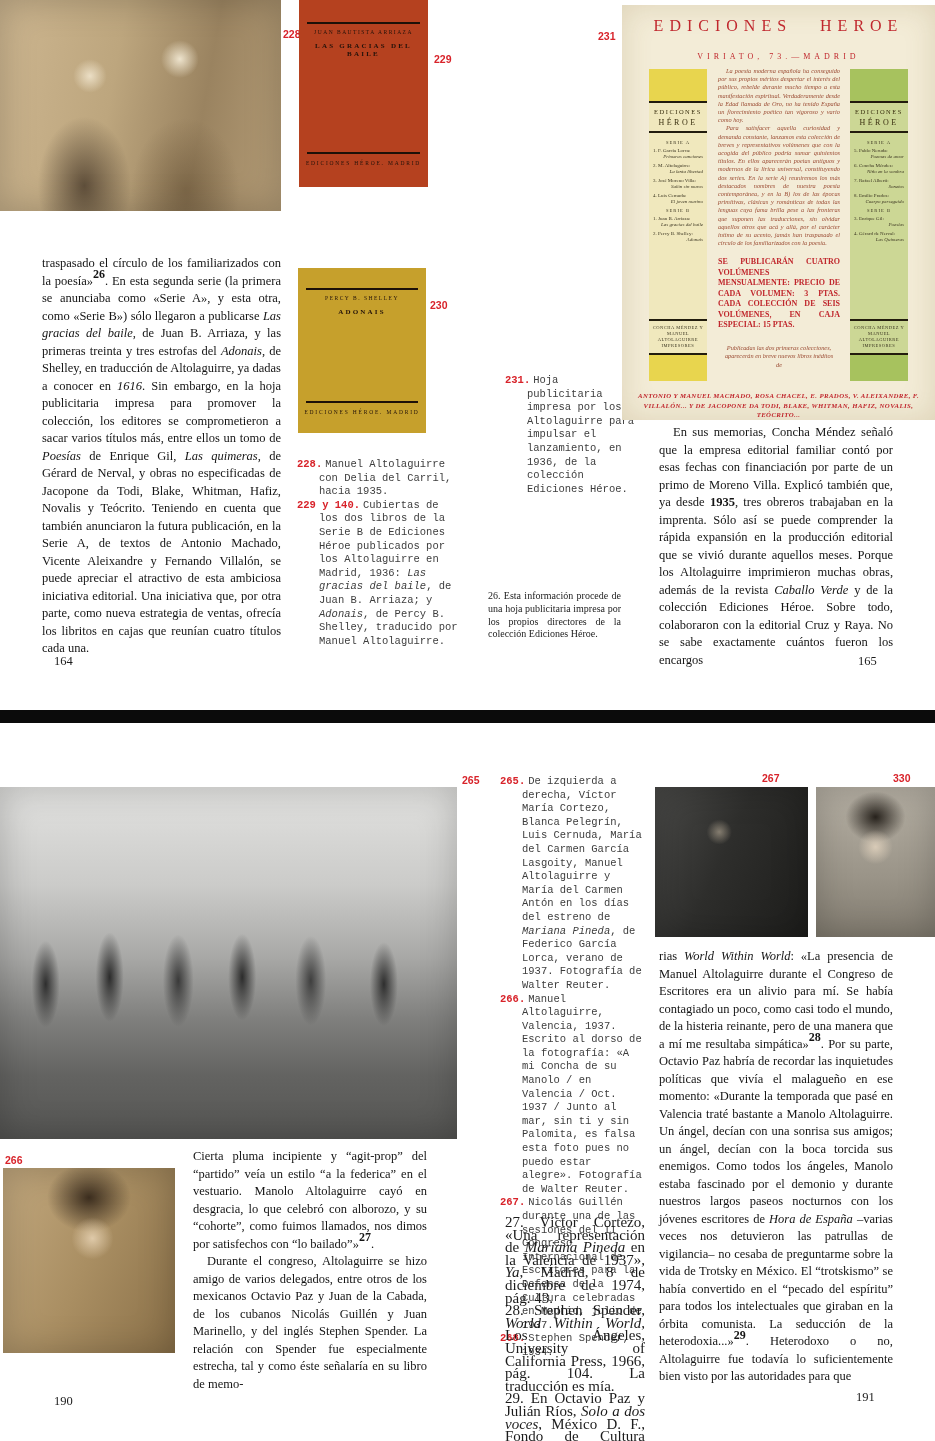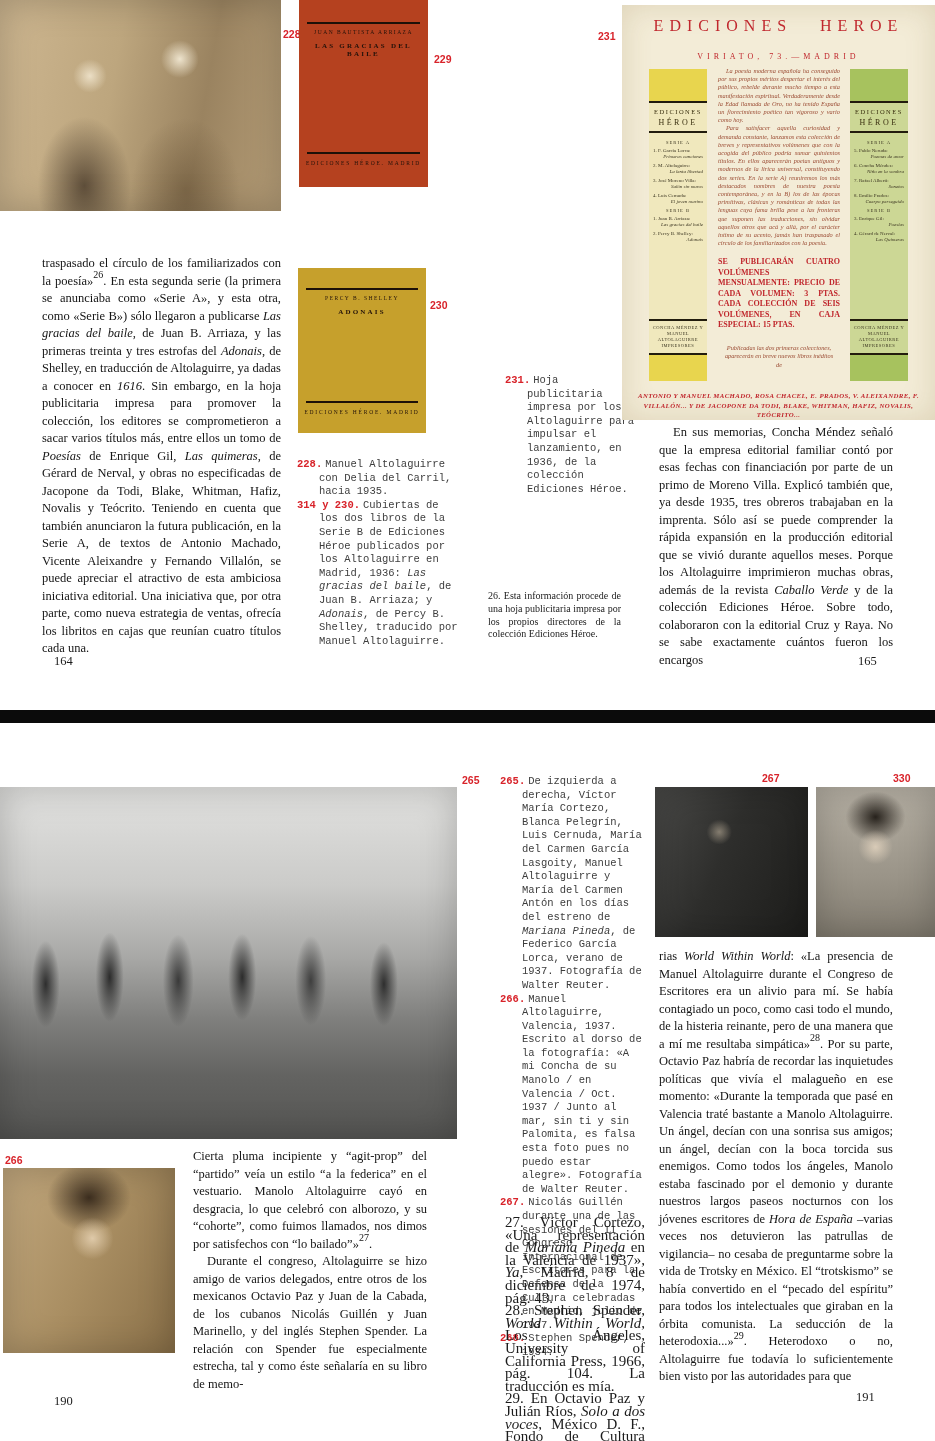--- a/index.html
+++ b/index.html
@@ -4,22 +4,22 @@
 <style>
   html,body{margin:0;padding:0;background:#ffffff;}
   .sheet{position:relative;width:935px;height:1441px;background:#fff;overflow:hidden;
          font-family:"Liberation Serif",serif;color:#1a1a1a;}
   .abs{position:absolute;}
 
   
   .body-text{font-size:12.5px;line-height:17.5px;text-align:justify;color:#141414;}
   .indent{text-indent:14px;}
   .rt-i{font-style:italic;}
-  .rt-b{font-weight:normal;}
-  sup{font-size:10px;font-weight:normal;line-height:0;position:relative;top:-1px;}
+  .rt-b{font-weight:bold;}
+  sup{font-size:12px;font-weight:bold;line-height:0;position:relative;top:-1px;}
 
   .pagenum{font-size:12.5px;color:#1b1b1b;}
 
   
   .fig-label{font-family:"Liberation Sans",sans-serif;font-weight:bold;font-size:10.5px;color:#d8232a;}
 
   
   .caption{font-family:Liberation Mono, monospace;font-size:10.5px;line-height:13.6px;color:#3d3d3d;}
   .cap-entry{padding-left:22px;text-indent:-22px;margin:0 0 0 0;}
   .cap-num{color:#d8232a;font-weight:bold;padding-right:3px;}
@@ -121,21 +121,21 @@
     <div class="rule" style="bottom:30px;"></div>
     <div class="cv-pub" style="bottom:18px;">EDICIONES HÉROE. MADRID</div>
   </div>
   <div class="abs fig-label" style="left:430px;top:261px;margin-top:38px;">230</div>
 
   <div class="abs body-text" style="left:42px;top:255px;width:239px;"><span>traspasado el círculo de los familiarizados con la poesía»</span><sup>26</sup><span>. En esta segunda serie (la primera se anunciaba como «Serie A», y esta otra, como «Serie B») sólo llegaron a publicarse </span><span class="rt-i">Las gracias del baile</span><span>, de Juan B. Arriaza, y las primeras treinta y tres estrofas del </span><span class="rt-i">Adonais</span><span>, de Shelley, en traducción de Altolaguirre, ya dadas a conocer en </span><span class="rt-i">1616</span><span>. Sin embargo, en la hoja publicitaria impresa para promover la colección, los editores se comprometieron a sacar varios títulos más, entre ellos un tomo de </span><span class="rt-i">Poesías</span><span> de Enrique Gil, </span><span class="rt-i">Las quimeras</span><span>, de Gérard de Nerval, y obras no especificadas de Jacopone da Todi, Blake, Whitman, Hafiz, Novalis y Teócrito. Teniendo en cuenta que también anunciaron la futura publicación, en la Serie A, de textos de Antonio Machado, Vicente Aleixandre y Fernando Villalón, se puede apreciar el atractivo de esta ambiciosa iniciativa editorial. Una iniciativa que, por otra parte, como nueva estrategia de ventas, ofrecía los libritos en cajas que reunían cuatro títulos cada una.</span></div>
   <div class="abs pagenum" style="left:54px;top:654px;">164</div>
 
   <div class="abs caption" style="left:297px;top:458px;width:164px;">
     <div class="cap-entry"><span class="cap-num">228.</span><span><span>Manuel Altolaguirre con Delia del Carril, hacia 1935.</span></span></div>
-    <div class="cap-entry"><span class="cap-num">314 y 230.</span><span><span>Cubiertas de los dos libros de la Serie B de Ediciones Héroe publicados por los Altolaguirre en Madrid, 1936: </span><span class="rt-i">Las gracias del baile</span><span>, de Juan B. Arriaza; y </span><span class="rt-i">Adonais</span><span>, de Percy B. Shelley, traducido por Manuel Altolaguirre.</span></span></div>
+    <div class="cap-entry"><span class="cap-num">229 y 140.</span><span><span>Cubiertas de los dos libros de la Serie B de Ediciones Héroe publicados por los Altolaguirre en Madrid, 1936: </span><span class="rt-i">Las gracias del baile</span><span>, de Juan B. Arriaza; y </span><span class="rt-i">Adonais</span><span>, de Percy B. Shelley, traducido por Manuel Altolaguirre.</span></span></div>
   </div>
 
   <div class="abs caption" style="left:505px;top:374px;width:133px;">
     <div class="cap-entry"><span class="cap-num">231.</span><span><span>Hoja publicitaria impresa por los Altolaguirre para impulsar el lanzamiento, en 1936, de la colección Ediciones Héroe.</span></span></div>
   </div>
   <div class="abs footnote" style="left:488px;top:590px;width:133px;font-size:10px;line-height:12.8px;"><span>26. Esta información procede de una hoja publicitaria impresa por los propios directores de la colección Ediciones Héroe.</span></div>
 
   <div class="abs fig-label" style="left:598px;top:30px;">231</div>
   <div class="abs ad" style="left:622px;top:5px;width:313px;height:415px;">
     <div class="ad-title">EDICIONES HEROE</div>

